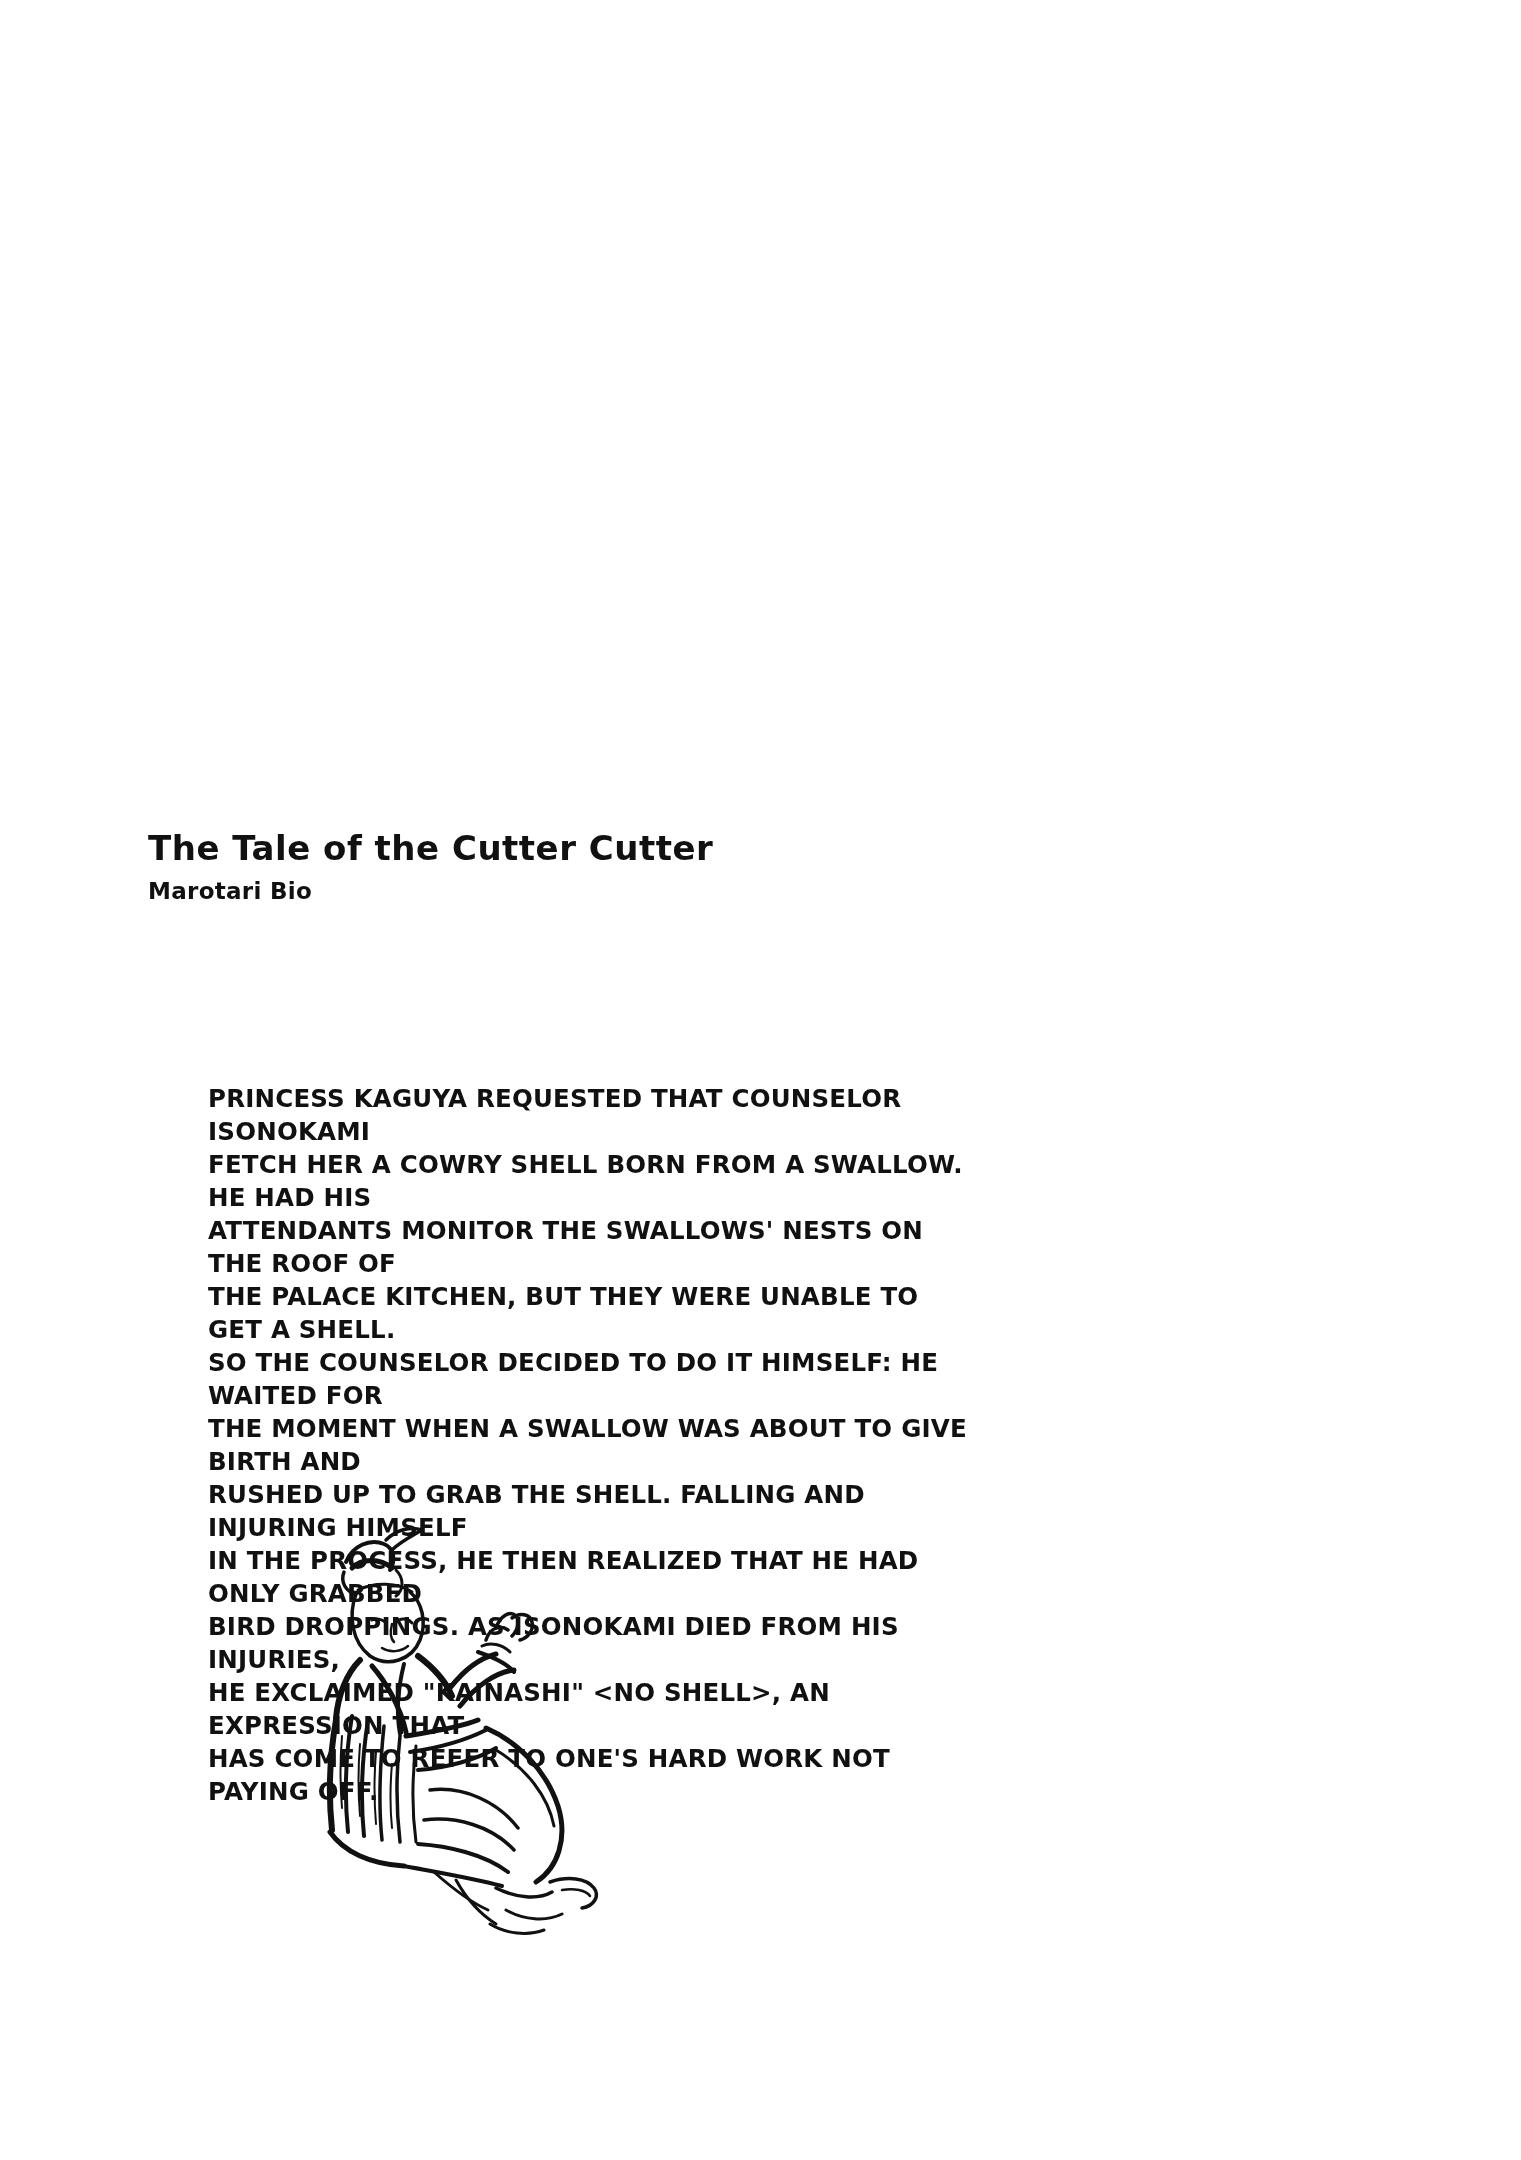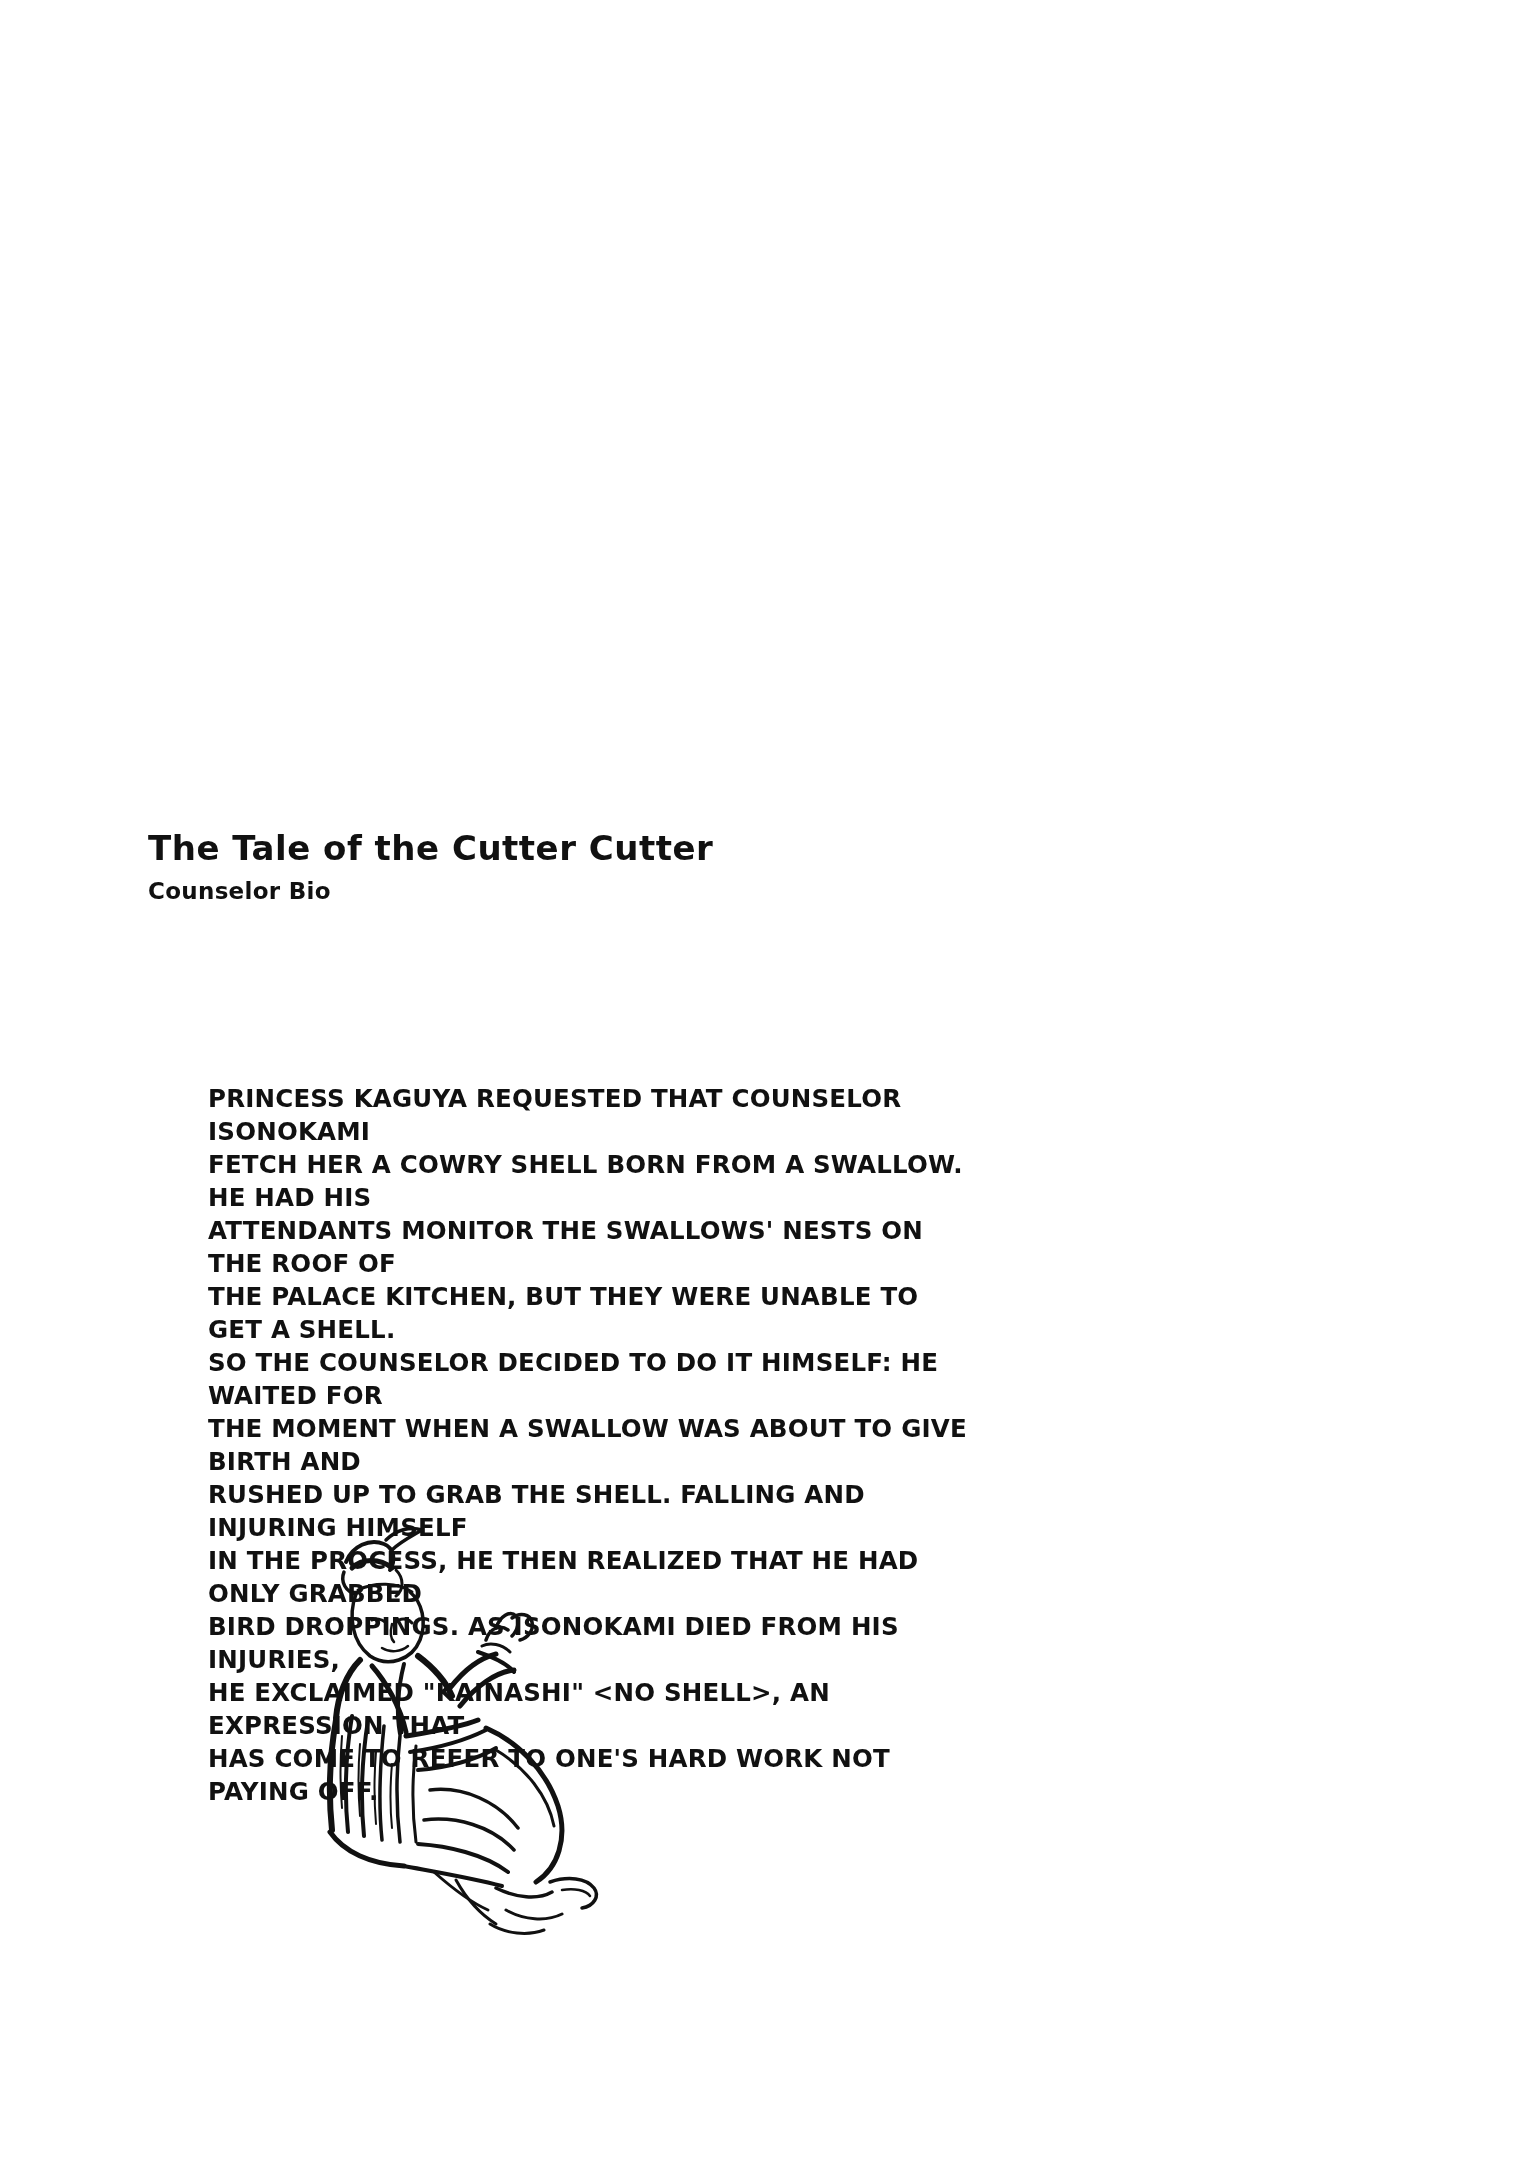--- a/index.html
+++ b/index.html
@@ -87,21 +87,21 @@
     display: block;
   }
 </style>
 </head>
 <body>
 
 <div class="page">
 
   <div class="series-title">The Tale of the Cutter Cutter</div>
 
-  <div class="series-subtitle">Counselor Bio</div>
+  <div class="series-subtitle">Marotari Bio</div>
 
 
   <div class="bio-body">PRINCESS KAGUYA REQUESTED THAT COUNSELOR ISONOKAMI
 FETCH HER A COWRY SHELL BORN FROM A SWALLOW. HE HAD HIS
 ATTENDANTS MONITOR THE SWALLOWS' NESTS ON THE ROOF OF
 THE PALACE KITCHEN, BUT THEY WERE UNABLE TO GET A SHELL.
 SO THE COUNSELOR DECIDED TO DO IT HIMSELF: HE WAITED FOR
 THE MOMENT WHEN A SWALLOW WAS ABOUT TO GIVE BIRTH AND
 RUSHED UP TO GRAB THE SHELL. FALLING AND INJURING HIMSELF
 IN THE PROCESS, HE THEN REALIZED THAT HE HAD ONLY GRABBED

